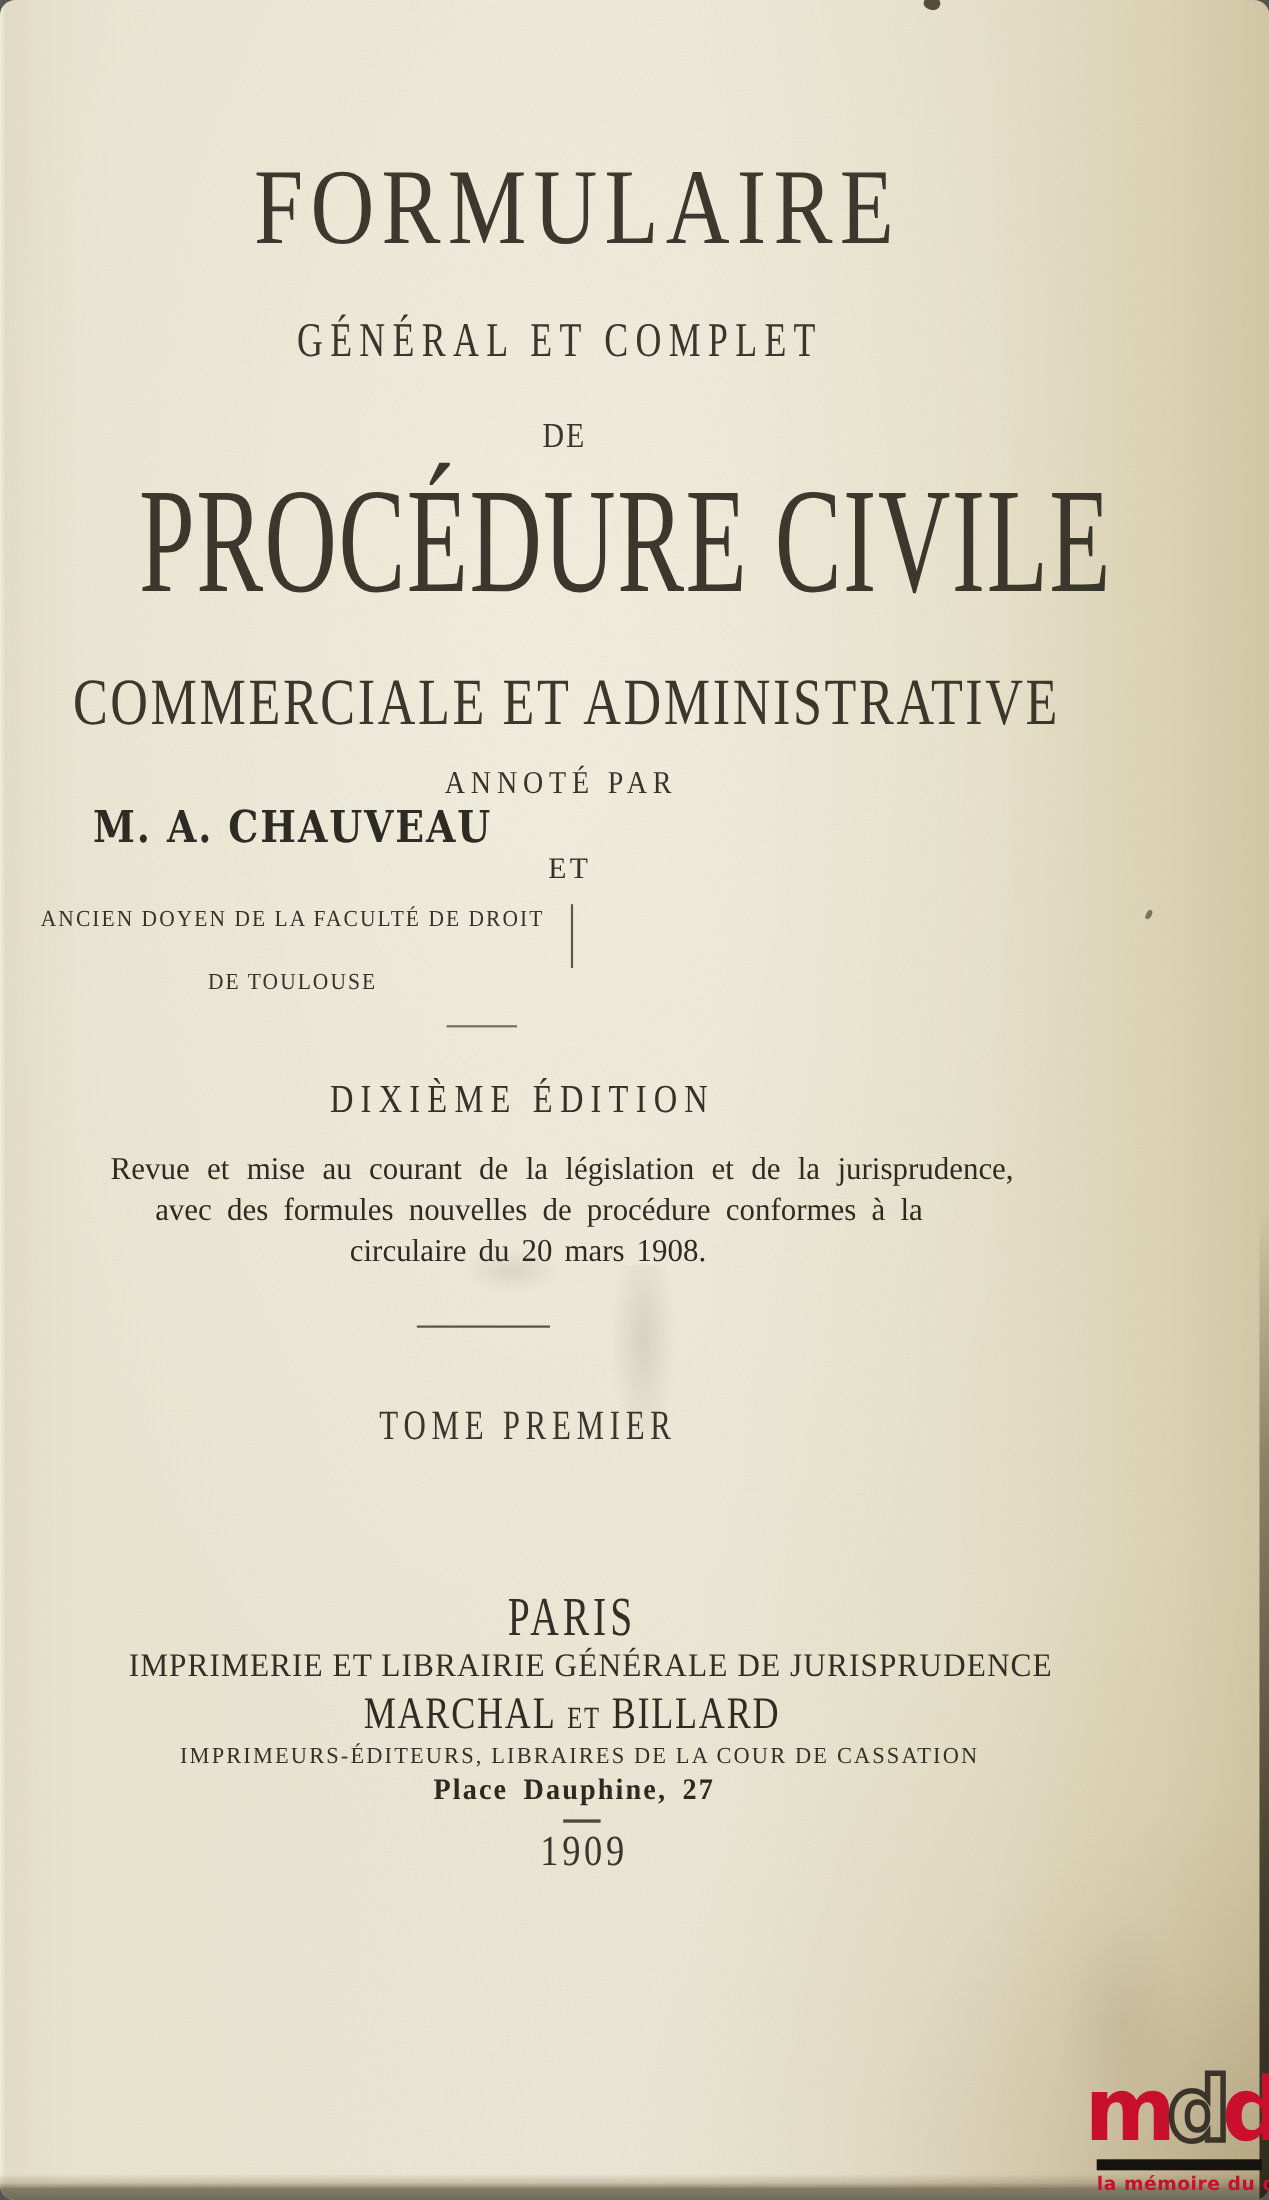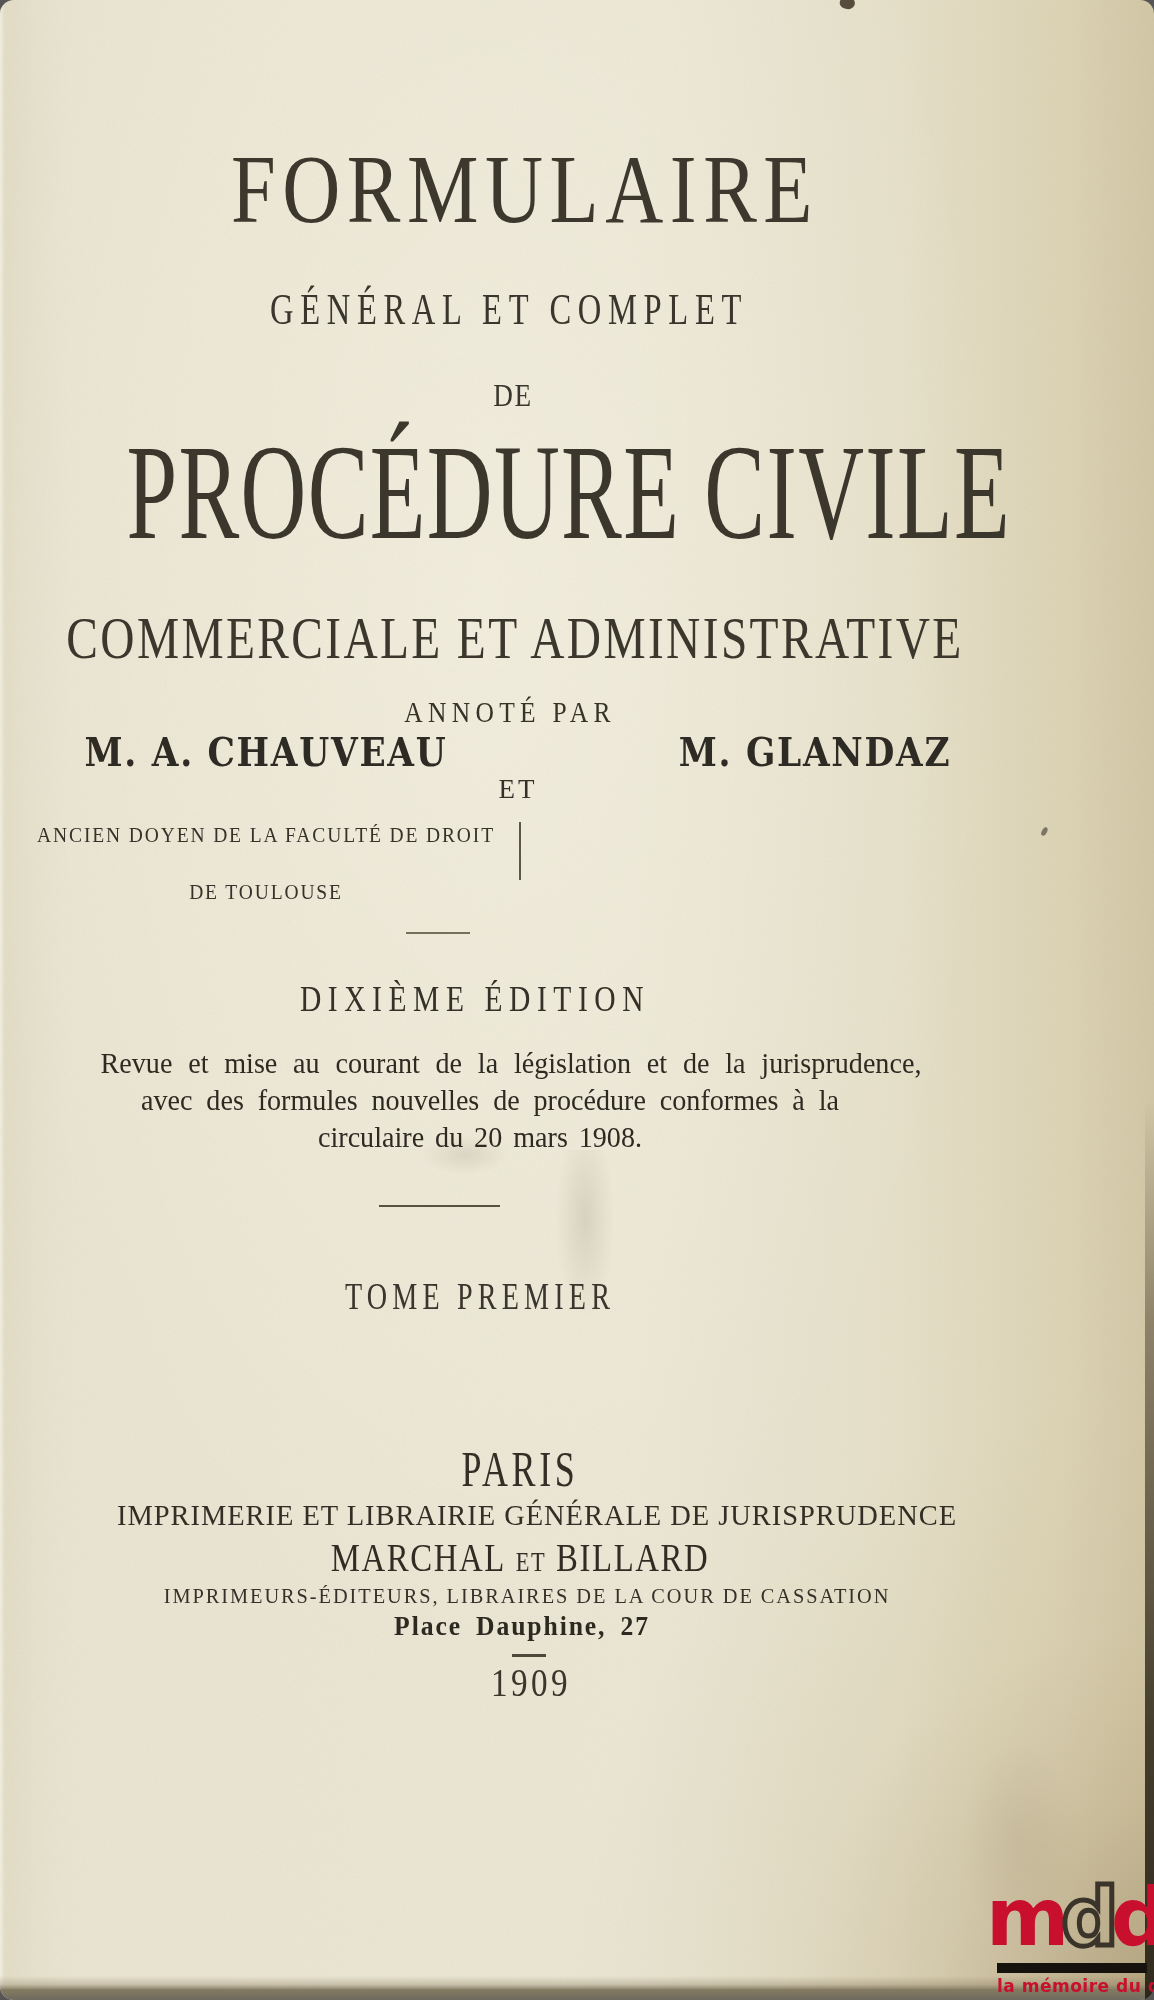--- a/index.html
+++ b/index.html
@@ -109,23 +109,20 @@
   <div class="abs cen t-general">GÉNÉRAL ET COMPLET</div>
   <div class="abs cen t-de">DE</div>
   <div class="abs cen t-procedure">PROCÉDURE CIVILE</div>
   <div class="abs cen t-commerciale">COMMERCIALE ET ADMINISTRATIVE</div>
   <div class="abs cen t-annote">ANNOTÉ PAR</div>
 
   <div class="author-col col-left row-name">
     <div class="author-name">M. A. CHAUVEAU</div>
   </div>
   <div class="abs authors-et">ET</div>
-  <div class="author-col col-right row-name">
-    <div class="author-name">M. GLANDAZ</div>
-  </div>
   <div class="author-col col-left row-role1">
     <div class="author-role">ANCIEN DOYEN DE LA FACULTÉ DE DROIT</div>
   </div>
   <div class="author-col col-left row-role2">
     <div class="author-role">DE TOULOUSE</div>
   </div>
   <div class="abs author-divider"></div>
 
   <div class="abs rule1"></div>
 

